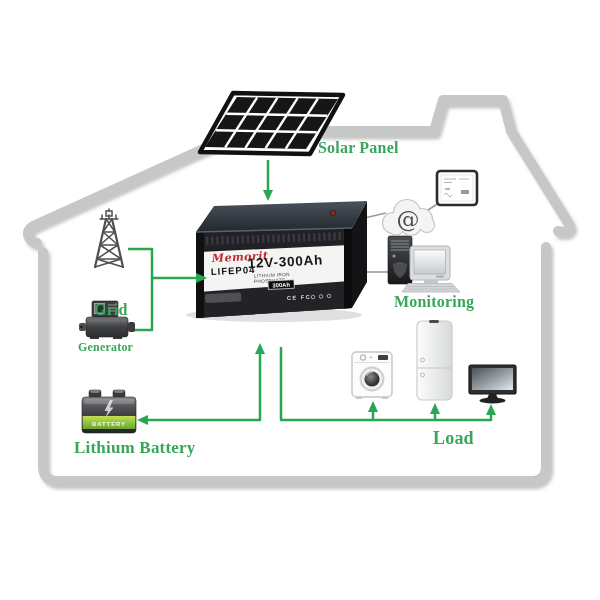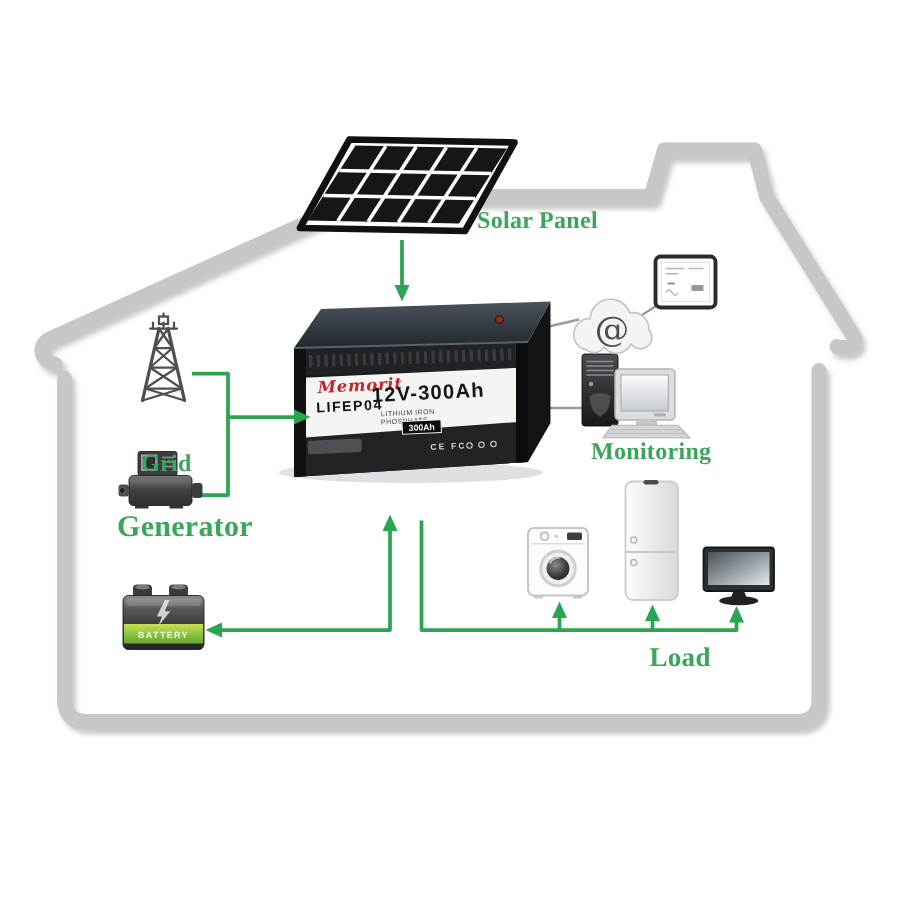--- a/index.html
+++ b/index.html
@@ -3,21 +3,21 @@
 <meta charset="utf-8">
 <style>
   html,body{margin:0;padding:0;background:#ffffff;}
   #canvas{position:relative;width:600px;height:600px;background:#ffffff;overflow:hidden;
           font-family:"Liberation Sans",sans-serif;}
   #scene{position:absolute;left:0;top:0;}
   .lbl{position:absolute;color:#3aa65b;font-weight:600;letter-spacing:.2px;
        font-family:Liberation Serif, serif;white-space:nowrap;}
   .lbl-solar{left:318px;top:139px;font-size:16px;}
   .lbl-grid{left:94px;top:265px;font-size:16px;margin-top:36px;}
-  .lbl-generator{left:78px;top:340px;font-size:20px;}
+  .lbl-generator{left:78px;top:340px;font-size:12px;}
   .lbl-lead{left:74px;top:437px;font-size:17px;line-height:1.32;}
   .lbl-monitoring{left:394px;top:293px;font-size:16px;}
   .lbl-load{left:417px;top:428px;font-size:18px;margin-left:16px;}
   .lbl-lead span{display:block;}
 </style>
 </head>
 <body>
 
 <div id="canvas">
 <svg id="scene" width="600" height="600" viewBox="0 0 600 600">
@@ -277,16 +277,17 @@
     </g>
     <rect x="25" y="20" width="8" height="4" fill="#999999"></rect>
     <line x1="9" y1="19" x2="14" y2="19" stroke="#888888" stroke-width="1.2"></line>
   </g>
 </svg>
 
 <div class="lbl lbl-solar">Solar Panel</div>
 <div class="lbl lbl-grid">Grid</div>
 <div class="lbl lbl-generator">Generator</div>
 <div class="lbl lbl-lead">
+  <span>Lithium Battery</span>
 </div>
 <div class="lbl lbl-monitoring">Monitoring</div>
 <div class="lbl lbl-load">Load</div>
 </div>
 
 </body></html>

